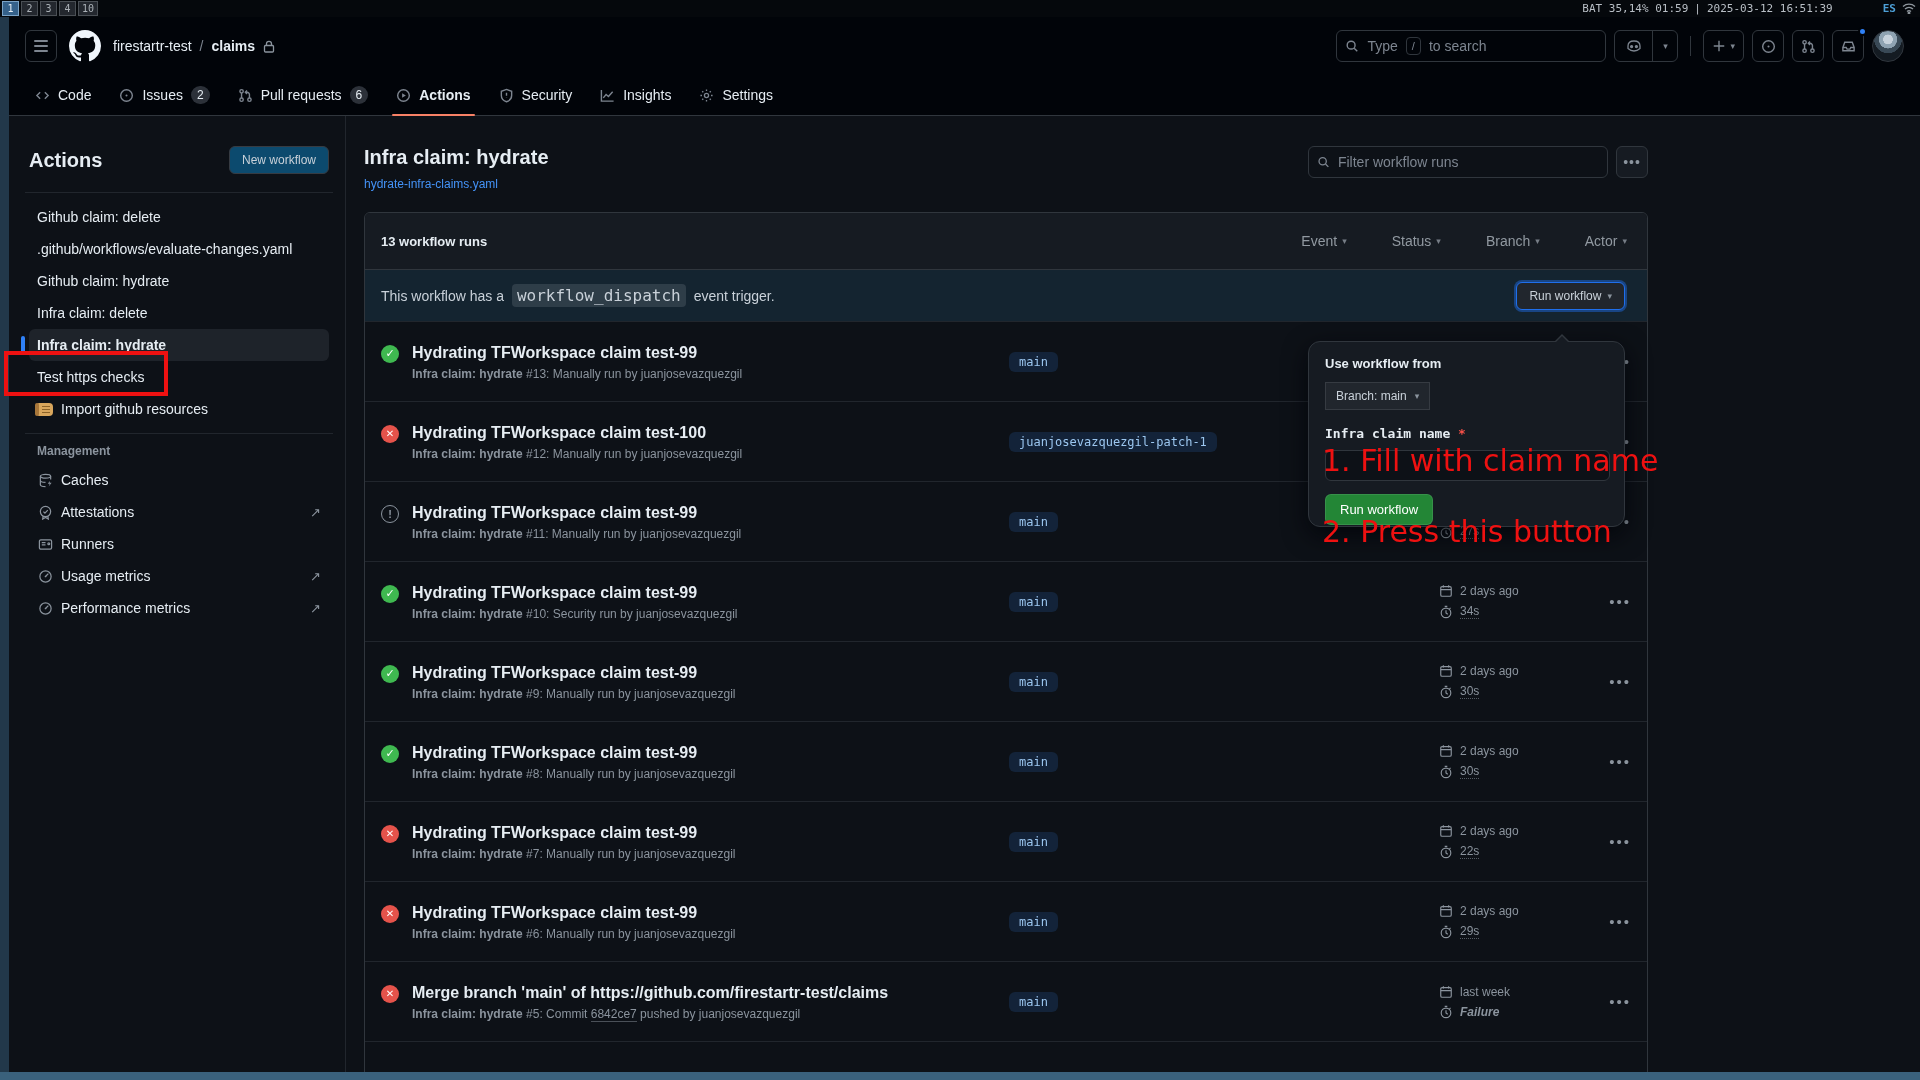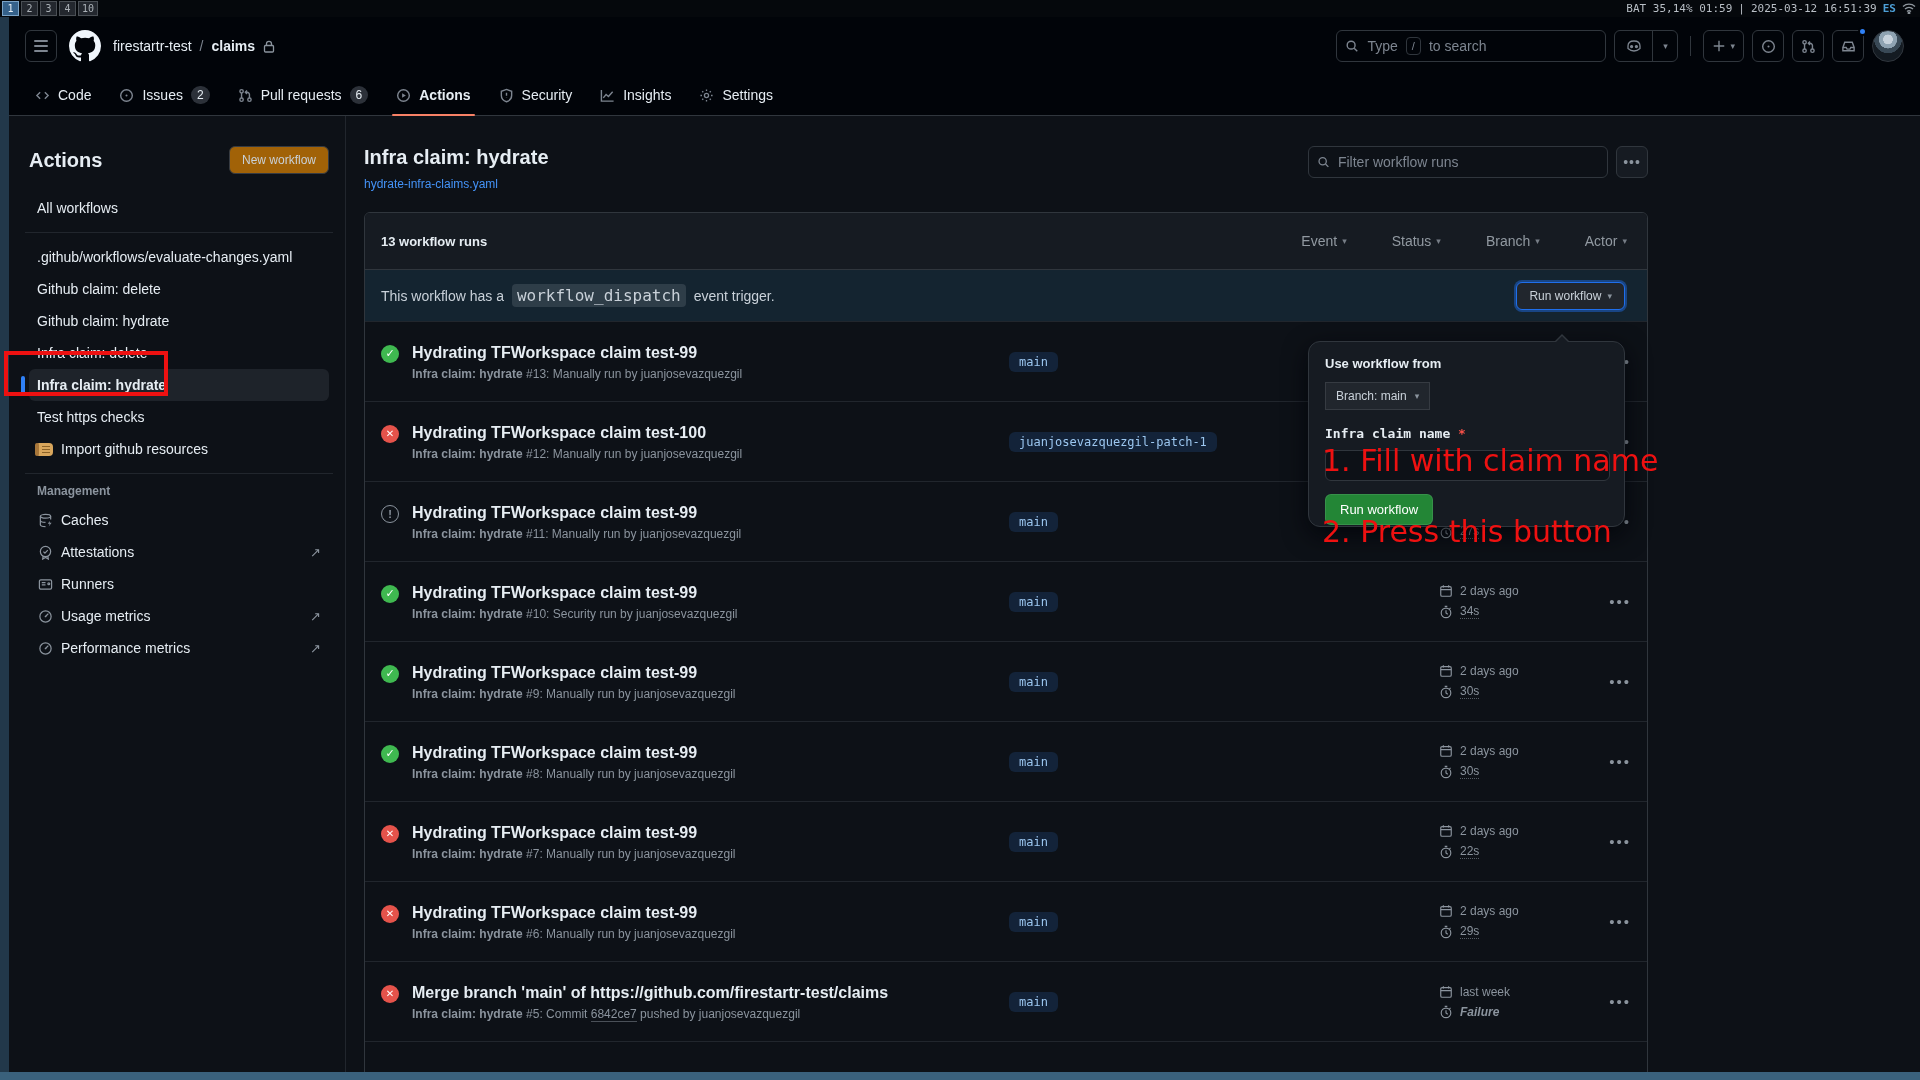--- a/index.html
+++ b/index.html
@@ -8,21 +8,21 @@
   .mono { font-family:"DejaVu Sans Mono","Liberation Mono",monospace; }
 
   
   .sysbar { position:absolute; left:0; top:0; width:1920px; height:17px; background:#05080c;
     display:flex; align-items:center; font-family:"DejaVu Sans Mono",monospace; font-size:11px; color:#b9bfc6; }
   .ws { display:flex; gap:2px; padding-left:2px; }
   .ws-box { min-width:17px; height:15px; display:flex; align-items:center; justify-content:center;
     background:#23272e; border:1px solid #4a4f55; color:#aab0b6; font-size:10px; padding:0 3px; }
   .ws-box.active { background:#35618a; border-color:#7ba3c6; color:#e3edf5; }
   .sys-right { margin-left:auto; display:flex; align-items:center; gap:6px; padding-right:4px; }
-  .sys-lang { color:#4d9fd6; font-weight:bold; }
+  .sys-lang { color:#4d9fd6; font-weight:bold;margin-left:44px; }
   .wifi-icon svg { display:block; }
 
   
   .frame-left { position:absolute; left:0; top:17px; width:9px; height:1063px; background:#22384a; }
   .frame-bottom { position:absolute; left:0; top:1072px; width:1920px; height:8px; background:#3a617c; }
 
   
   .content { position:absolute; left:9px; top:17px; width:1911px; height:1055px; background:#0d1117; overflow:hidden; }
 
   
@@ -68,21 +68,21 @@
     padding:0 6px; line-height:18px; }
   .count:empty { display:none; }
 
   
   .page { display:flex; height:calc(100% - 99px); }
 
   
   .sidebar { width:337px; flex:none; border-right:1px solid #21262d; padding:30px 16px 0 20px; }
   .sb-head { display:flex; align-items:center; justify-content:space-between; margin-bottom:18px; }
   .sb-title { font-size:20px; font-weight:600; color:#e6edf3; }
-  .btn-default { background:#a16207; border:1px solid #363b42; color:#c9d1d9; font-size:12px;
+  .btn-default { background:#0c4a6e; border:1px solid #363b42; color:#c9d1d9; font-size:12px;
     border-radius:6px; padding:6px 12px; cursor:pointer; font-family:inherit; }
   .sb-item { height:32px; display:flex; align-items:center; gap:8px; font-size:14px; color:#e6edf3;
     padding:0 8px; border-radius:6px; cursor:pointer; position:relative; }
   .sb-divider { height:1px; background:#21262d; margin:8px -4px 8px -4px; }
   .wf-item.selected { background:rgba(101,108,118,.2); font-weight:600; }
   .wf-item.selected::before { content:""; position:absolute; left:-8px; top:7px; width:4px; height:18px;
     border-radius:2px; background:#2f81f7; }
   .sb-section-label { font-size:12px; font-weight:600; color:#8b949e; margin:10px 0 6px 8px; }
   .mg-icon { color:#8b949e; display:flex; width:16px; justify-content:center; }
   .arrow { margin-left:auto; color:#8b949e; font-size:13px; }
@@ -362,27 +362,26 @@
     </div>
   </div>
 
   <div class="page">
 
     <div class="sidebar">
       <div class="sb-head">
         <span class="sb-title">Actions</span>
         <button class="btn-default">New workflow</button>
       </div>
-      <div class="sb-item">All workflows</div>
       <div class="sb-divider"></div>
       <div class="sb-item wf-item">
+          <span>Github claim: delete</span>
+        </div>
+      <div class="sb-item wf-item">
           <span>.github/workflows/evaluate-changes.yaml</span>
-        </div>
-      <div class="sb-item wf-item">
-          <span>Github claim: delete</span>
         </div>
       <div class="sb-item wf-item">
           <span>Github claim: hydrate</span>
         </div>
       <div class="sb-item wf-item">
           <span>Infra claim: delete</span>
         </div>
       <div class="sb-item wf-item selected">
           <span>Infra claim: hydrate</span>
         </div>

